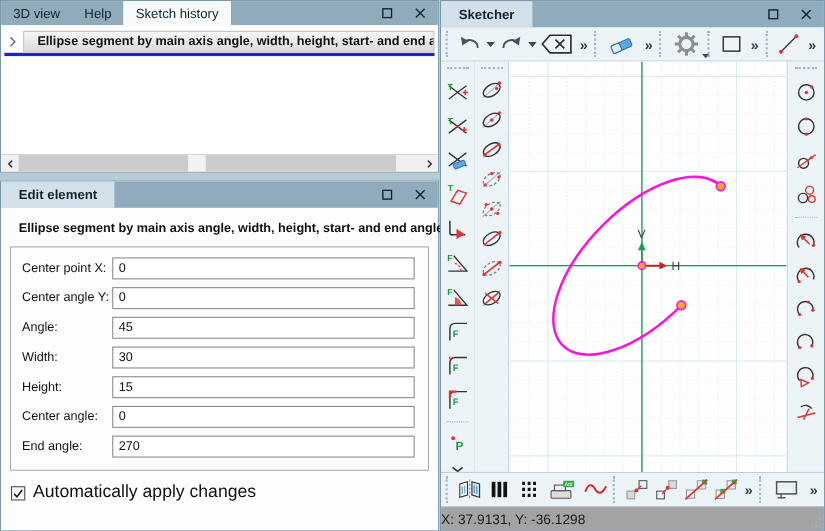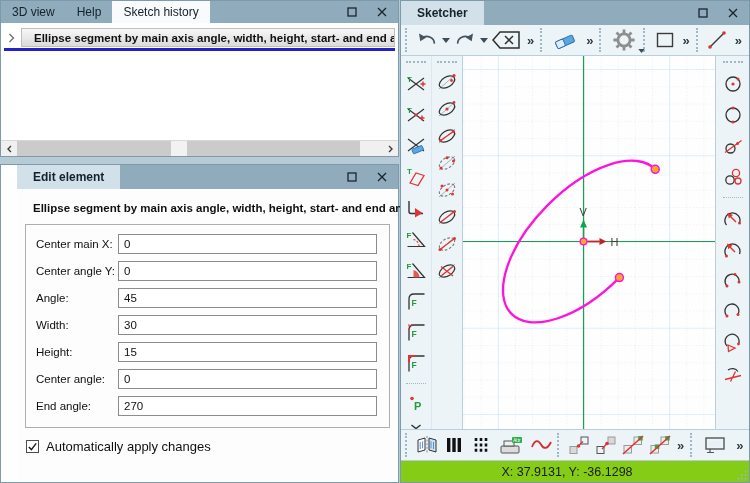--- a/index.html
+++ b/index.html
@@ -22,28 +22,28 @@
   .list { flex:1; background:#fff; overflow:hidden; }
   .lrow { display:flex; align-items:center; padding:5px 3px 0 4px; gap:4px; }
   .lbtn { flex:1; display:flex; align-items:center; gap:6px; background:linear-gradient(#f7f7f7,#dbdbdb); border:1px solid #bfbfbf; height:19px; padding:0 6px; font-weight:bold; font-size:11.5px; color:#101010; white-space:nowrap; overflow:hidden; }
   .underline { height:3px; background:#2222cc; margin:1px 3px 0 3px; }
   .hscroll { height:16px; background:#f0f0f0; border-top:1px solid #d8d8d8; display:flex; align-items:stretch; flex-shrink:0; }
   .sbtn { width:16px; display:flex; align-items:center; justify-content:center; }
   .track { flex:1; background:#cbcbcb; position:relative; margin-right:22px; }
   .thumb { position:absolute; left:45%; top:0; width:16px; height:100%; background:#f2f2f2; }
 
   
-  .edit { left:0; top:164px; width:399px; height:319px; border:1px solid #7d9aab; display:flex; flex-direction:column;padding-left:16px; }
+  .edit { left:0; top:164px; width:399px; height:319px; border:1px solid #7d9aab; display:flex; flex-direction:column; }
   .edit .body { flex:1; background:#fdfdfd; padding:8px 8px 0 8px; }
   .desc { display:flex; align-items:center; gap:8px; font-weight:bold; font-size:11.5px; color:#101010; padding:2px 0 8px 0; white-space:nowrap; }
   .groupbox { border:1px solid #aeaeae; padding:9px 12px 4px 10px; }
   .frow { display:flex; align-items:center; margin-bottom:7px; }
   .frow label { width:82px; font-size:11.5px; color:#101010; flex-shrink:0; }
   .frow input { flex:1; height:20px; border:1px solid #8c8c8c; padding:0 5px; font-size:11.5px; color:#101010; background:#fff; }
-  .cbrow { display:flex; align-items:center; gap:7px; margin:11px 0 0 1px; font-size:13px; color:#101010; }
+  .cbrow { display:flex; align-items:center; gap:7px; margin:11px 0 0 1px; font-size:16px; color:#101010; }
   .cbbox { width:13px; height:13px; border:1px solid #4d4d4d; background:#fff; display:flex; align-items:center; justify-content:center; }
 
   
   .sketcher { left:400px; top:0; width:350px; height:483px; border:1px solid #7d9aab; display:flex; flex-direction:column; background:#edf4f8; }
   .toolbar-top { height:31px; background:#edf4f8; border-bottom:1px solid #b9cfdb; display:flex; align-items:center; padding:0 2px; flex-shrink:0; }
   .grip { width:5px; height:24px; border-left:2px dotted #9db9c8; margin:0 3px 0 2px; }
   .tbtn { width:27px; height:27px; display:flex; align-items:center; justify-content:center; }
   .tbtn.wide { width:34px; }
   .ddbtn { width:11px; height:27px; display:flex; align-items:center; justify-content:center; }
   .ovf { font-size:13px; font-weight:bold; color:#2a3a44; margin:0 4px; line-height:1; }
@@ -58,21 +58,21 @@
   .tool { width:27px; height:31px; display:flex; align-items:center; justify-content:center; flex-shrink:0; }
   .tool.s27 { height:27px; }
   .tsep { width:20px; border-top:1px dotted #9db9c8; margin:5px 0; flex-shrink:0; }
   .canvas { flex:1; position:relative; background:#fff; min-width:0; }
   .canvas svg.cv { width:100%; height:100%; display:block; }
   .tools-right { width:34px; background:#edf4f8; border-left:1px solid #b9cfdb; display:flex; flex-direction:column; align-items:center; padding-top:3px; flex-shrink:0; }
 
   .toolbar-bottom { height:31px; background:#edf4f8; border-top:1px solid #b9cfdb; display:flex; align-items:center; padding:0 2px; flex-shrink:0; }
   .bgroup { display:flex; align-items:center; }
   .bgroup.right { margin-left:auto; }
-  .statusbar { height:22px; background:#84cc16; border-top:1px solid #b6cbd6; display:flex; align-items:center; justify-content:center; padding-right:16px; font-size:12.5px; color:#1b1b1b; flex-shrink:0; position:relative; }
+  .statusbar { height:22px; background:#a3a3a3; border-top:1px solid #b6cbd6; display:flex; align-items:center; justify-content:flex-start; padding-right:16px; font-size:12.5px; color:#1b1b1b; flex-shrink:0; position:relative; }
   .corner-grip { position:absolute; right:2px; bottom:2px; }
 
   svg { display:block; }
   .it { font-weight:bold; }
 </style>
 </head>
 <body>
 
 <section class="panel history">
   <div class="tabbar">
@@ -147,21 +147,21 @@
     <div class="desc">
       <svg width="26" height="17" viewBox="0 0 26 18">
         <line x1="2" y1="15" x2="24" y2="3" stroke="#9a9a9a" stroke-width="1"></line>
         <ellipse cx="13" cy="9" rx="10" ry="5.5" fill="none" stroke="#cf2020" stroke-width="1.5" transform="rotate(-18 13 9)"></ellipse>
         <polygon points="20,9 25,6 21,12" fill="#cf2020"></polygon>
       </svg>
       <span>Ellipse segment by main axis angle, width, height, start- and end angle</span>
     </div>
     <div class="groupbox">
       <div class="frow">
-          <label>Center main X:</label>
+          <label>Center point X:</label>
           <input value="0" style="">
         </div>
       <div class="frow">
           <label>Center angle Y:</label>
           <input value="0" style="">
         </div>
       <div class="frow">
           <label>Angle:</label>
           <input value="45" style="">
         </div>

